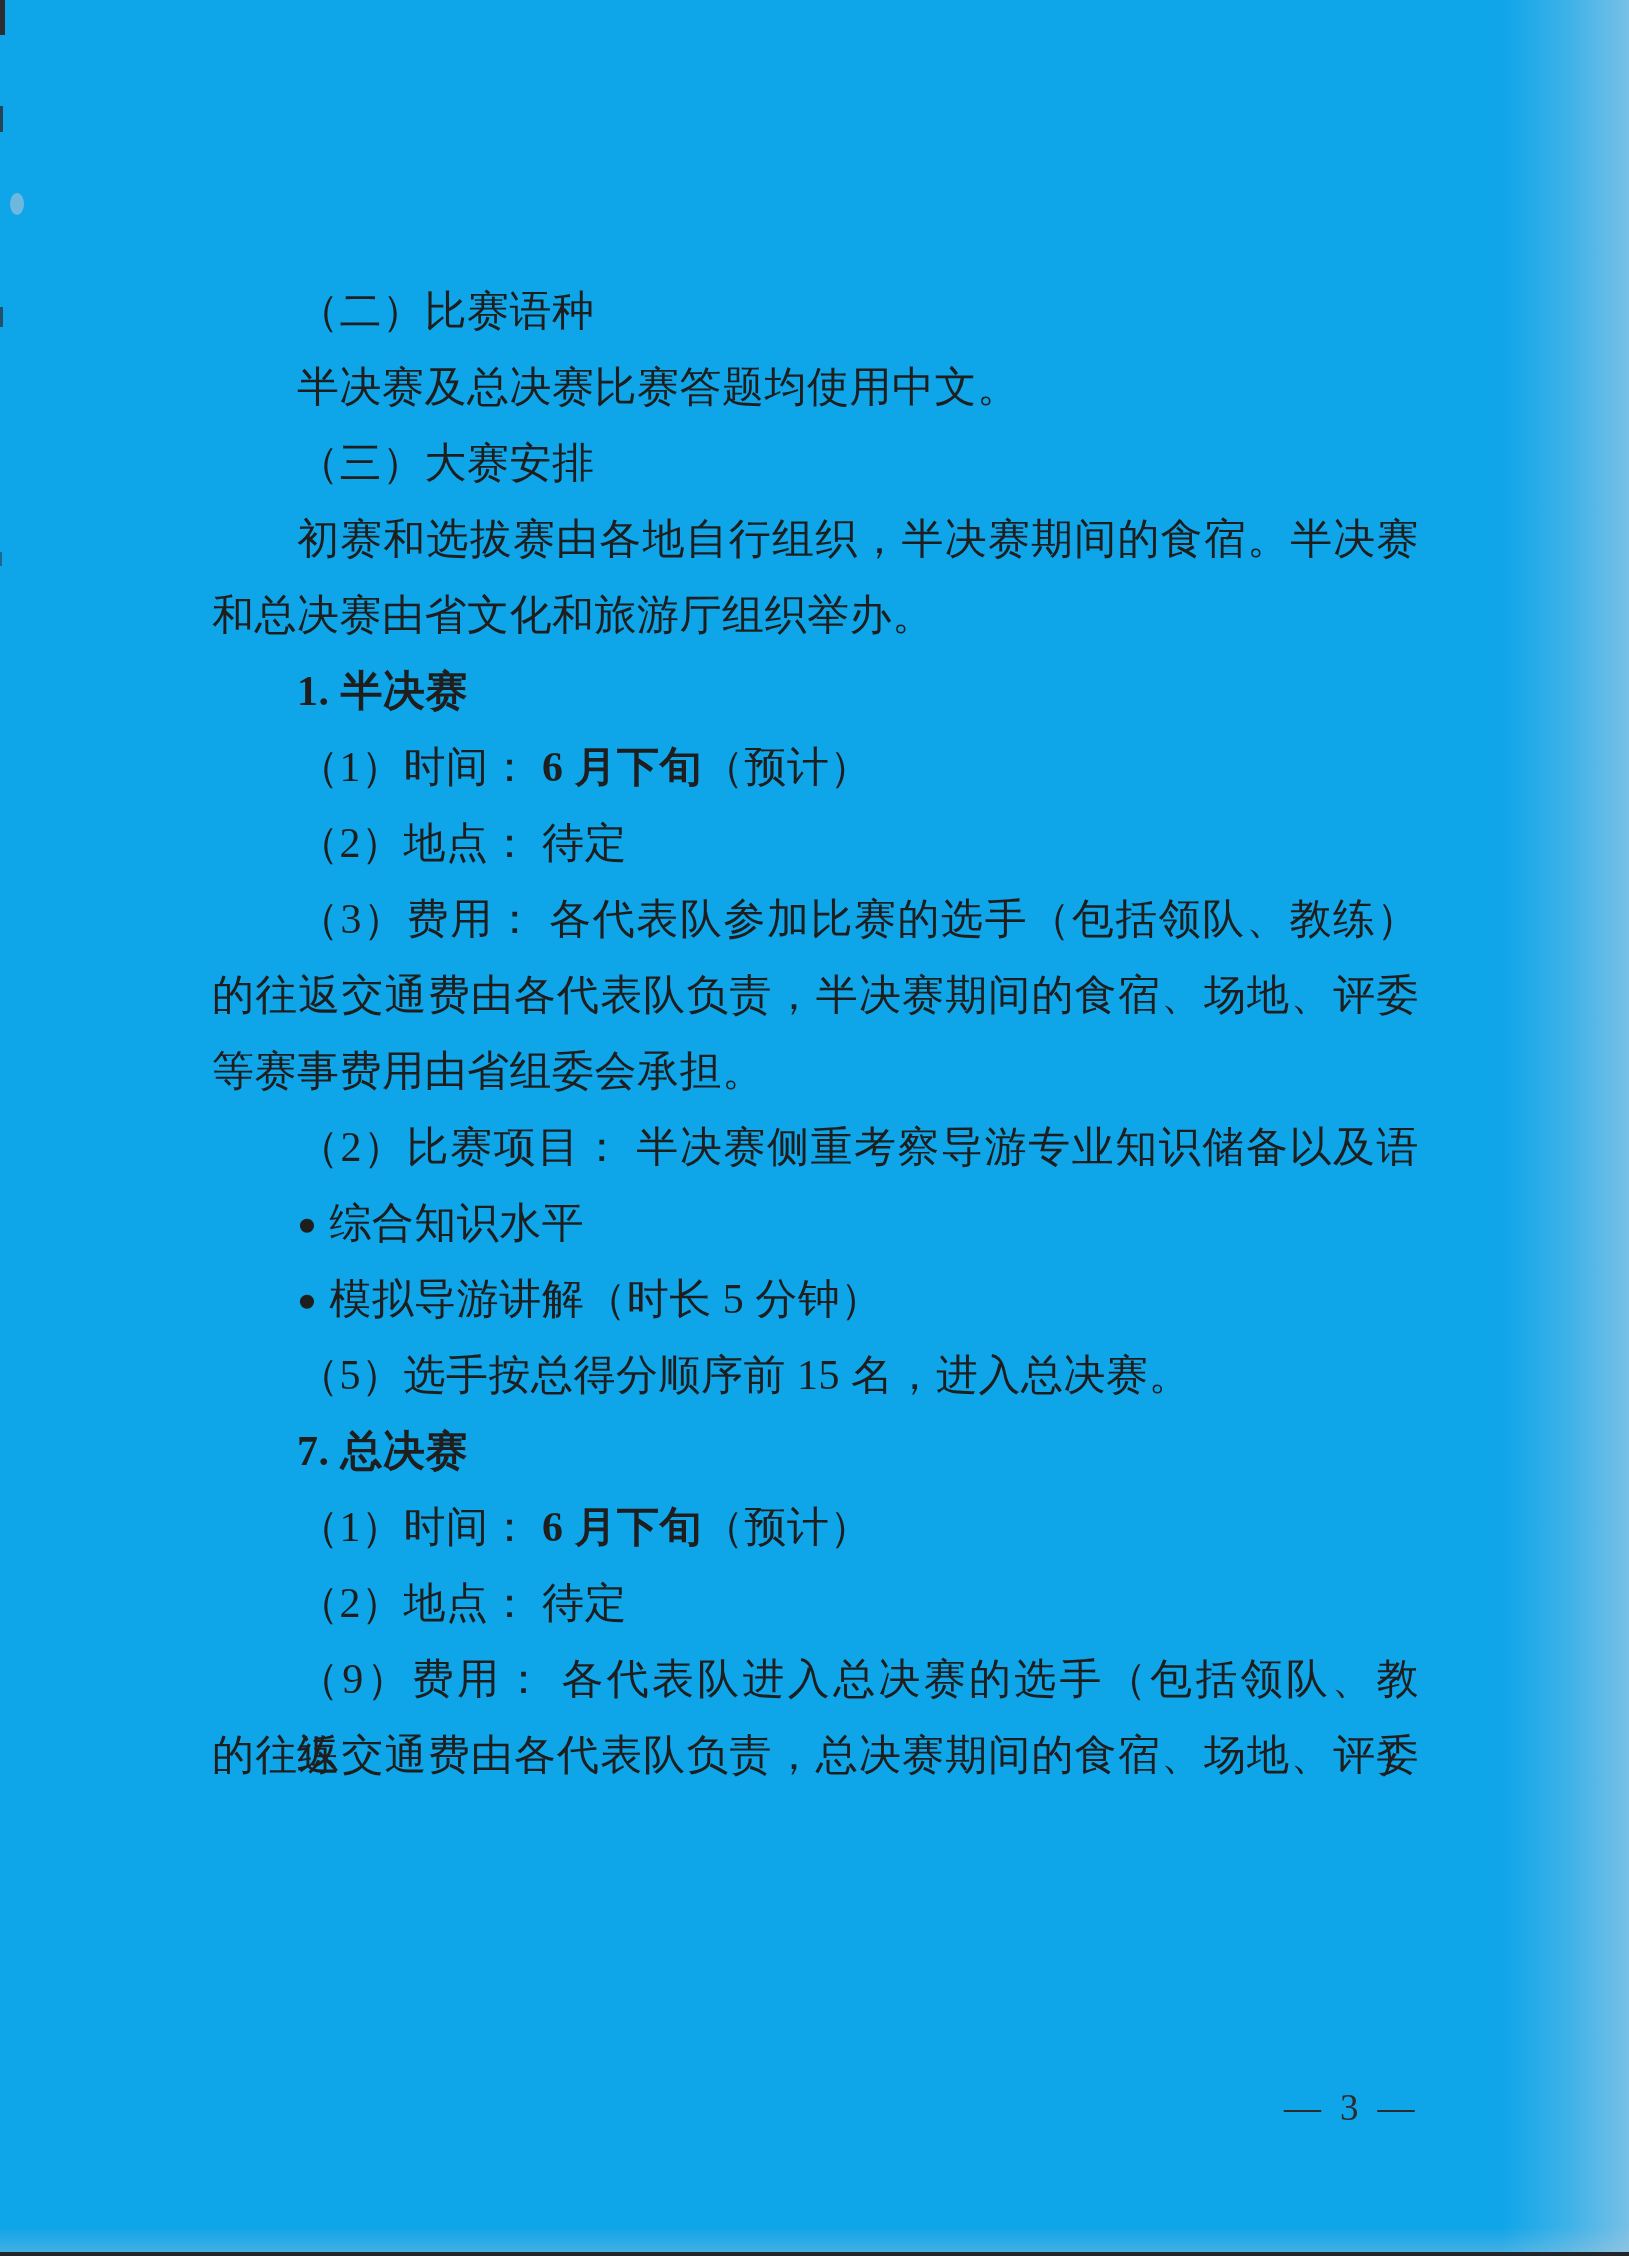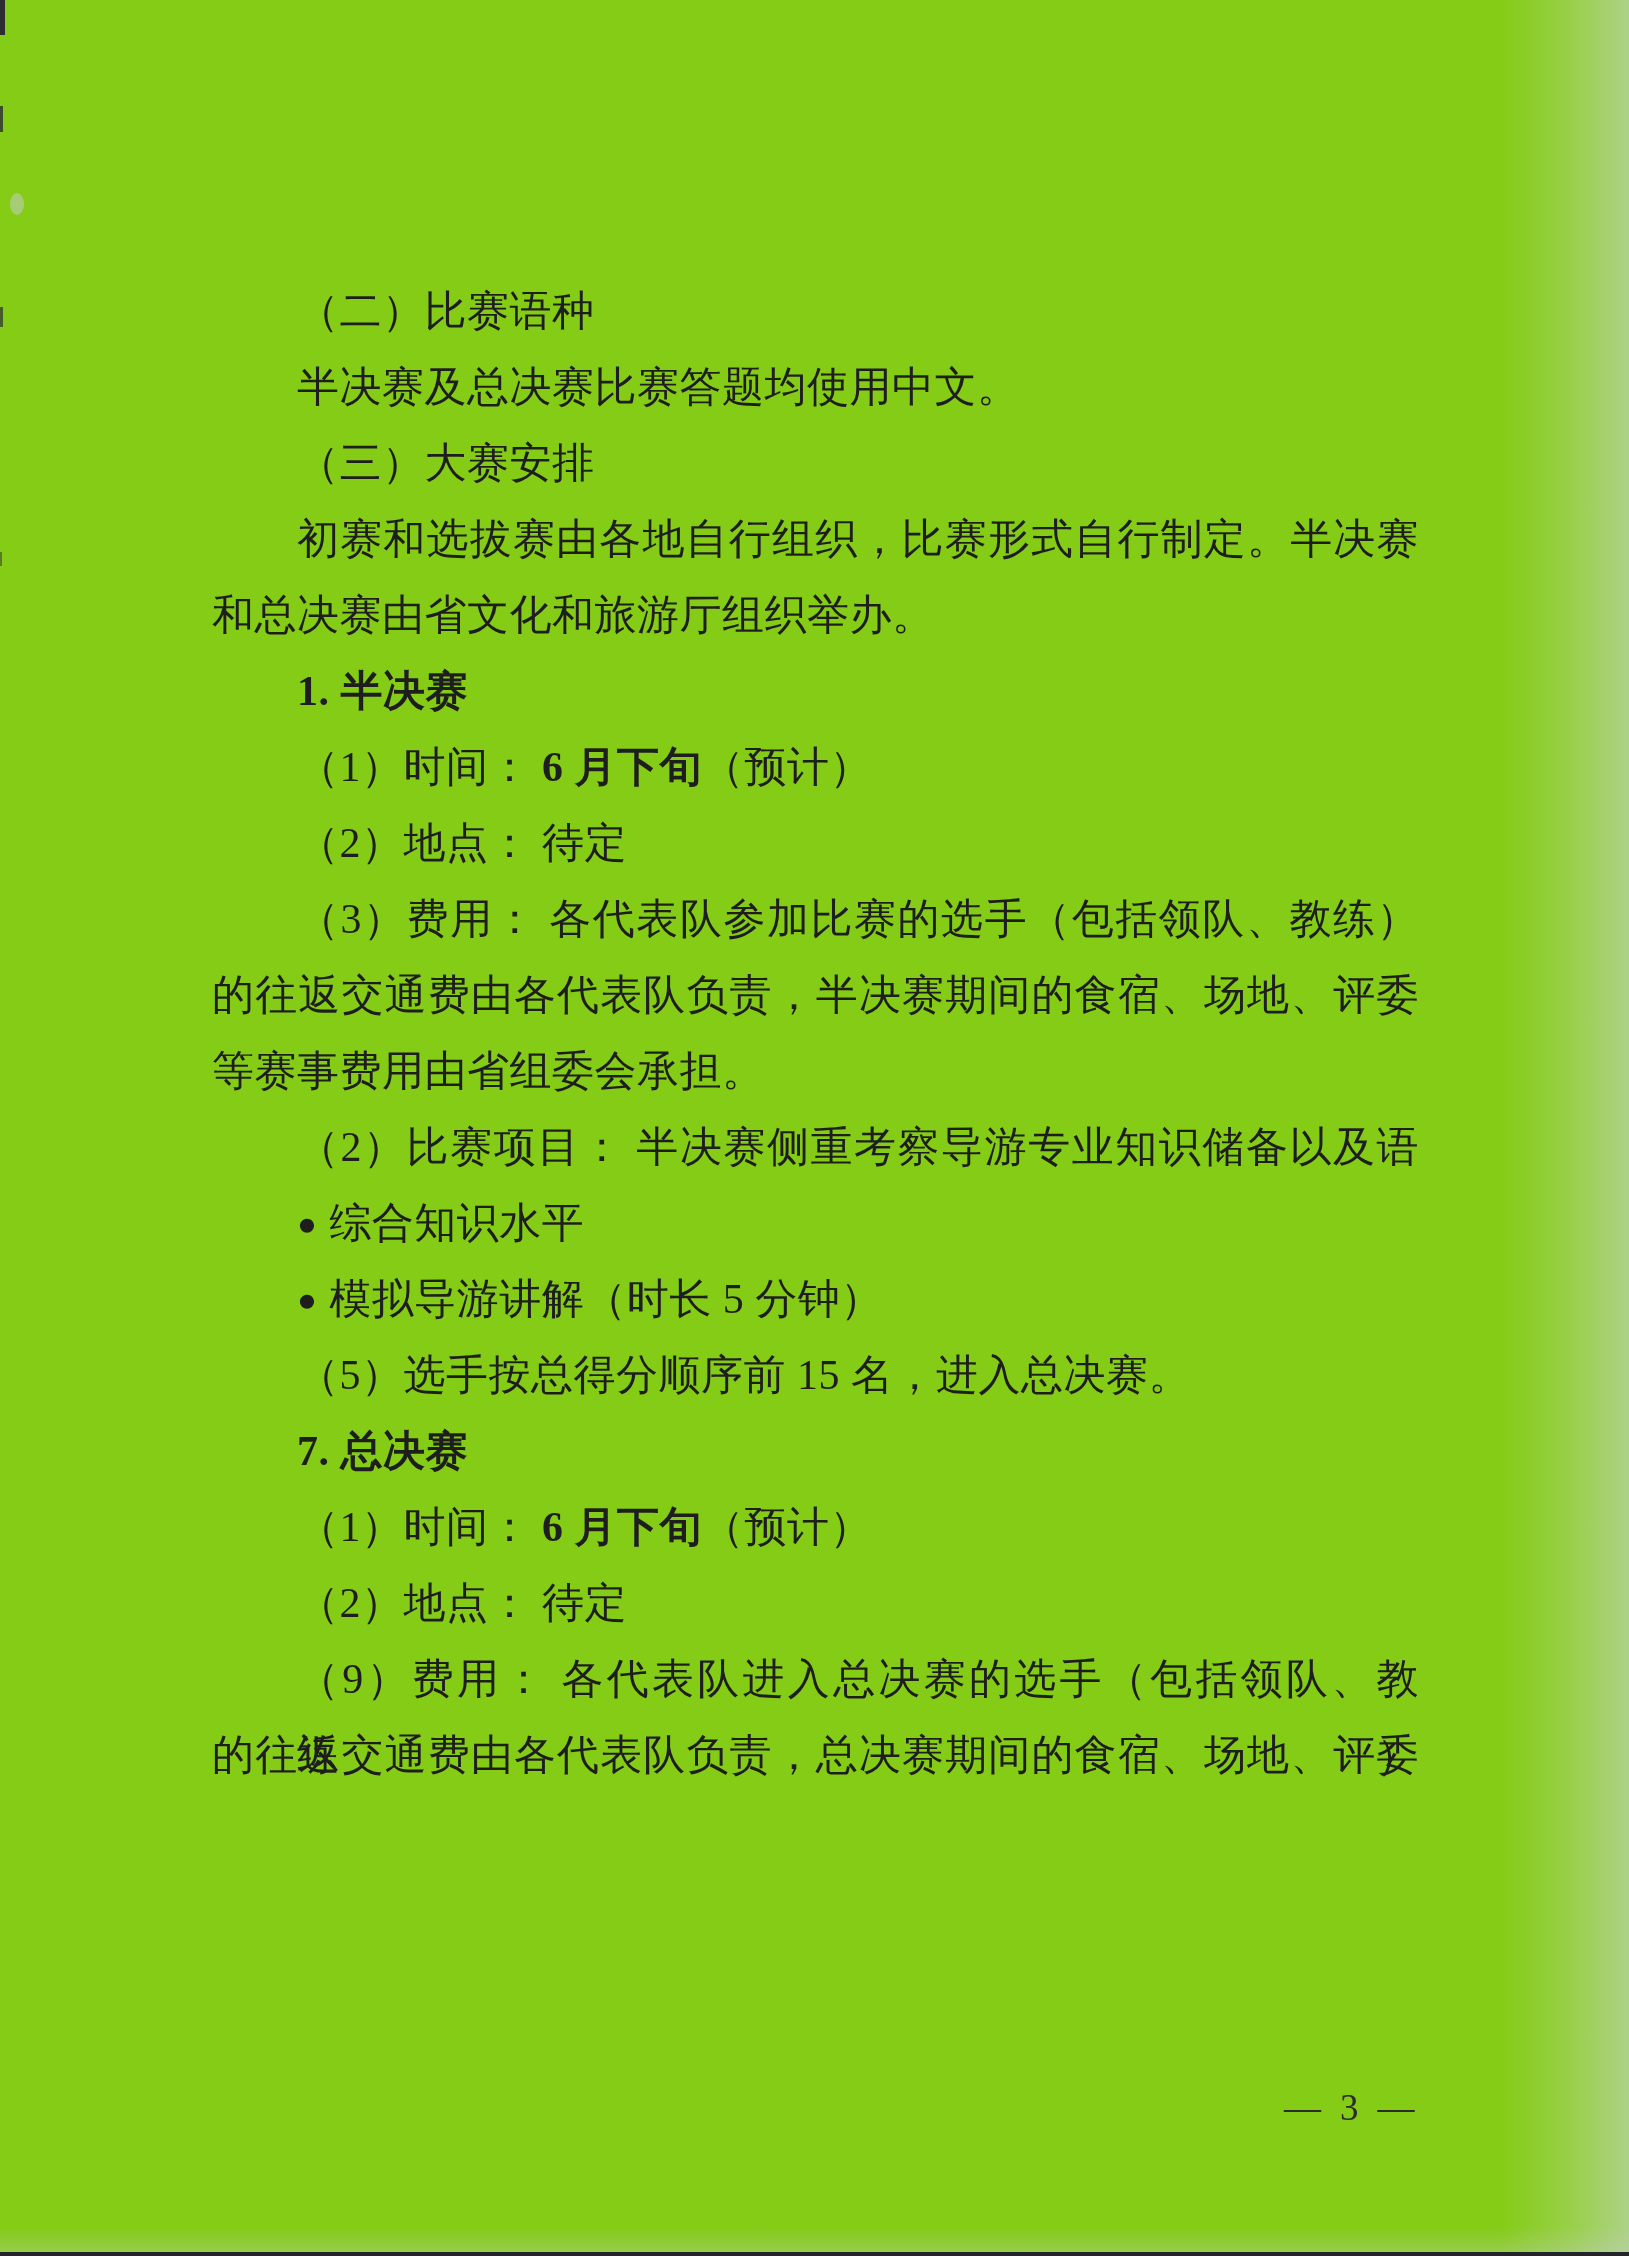--- a/index.html
+++ b/index.html
@@ -4,21 +4,21 @@
 <style>
   html, body {
     margin: 0;
     padding: 0;
     background: #ffffff;
   }
   .page {
     position: relative;
     width: 1629px;
     height: 2257px;
-    background: #84cc16;
+    background: #0ea5e9;
     overflow: hidden;
     font-family: "Liberation Serif", "DejaVu Serif", serif;
   }
   
   .scan-edge-right {
     position: absolute;
     top: 0; right: 0;
     width: 128px; height: 100%;
     background: linear-gradient(to right,
       rgba(214,219,230,0) 0%,
@@ -96,21 +96,21 @@
   }
 </style>
 </head>
 <body>
 
 <div class="page">
   <div class="doc-body" id="doc-body">
       <div class="line indent"><span class="seg">（二）比赛语种</span></div>
       <div class="line indent"><span class="seg">半决赛及总决赛比赛答题均使用中文。</span></div>
       <div class="line indent"><span class="seg">（三）大赛安排</span></div>
-      <div class="line indent fill"><span class="seg">初赛和选拔赛由各地自行组织，比赛形式自行制定。半决赛</span></div>
+      <div class="line indent fill"><span class="seg">初赛和选拔赛由各地自行组织，半决赛期间的食宿。半决赛</span></div>
       <div class="line"><span class="seg">和总决赛由省文化和旅游厅组织举办。</span></div>
       <div class="line indent"><span class="seg bold">1. 半决赛</span></div>
       <div class="line indent"><span class="seg">（1）时间： </span><span class="seg bold">6 月下旬</span><span class="seg">（预计）</span></div>
       <div class="line indent"><span class="seg">（2）地点： 待定</span></div>
       <div class="line indent fill"><span class="seg">（3）费用： 各代表队参加比赛的选手（包括领队、教练）</span></div>
       <div class="line fill"><span class="seg">的往返交通费由各代表队负责，半决赛期间的食宿、场地、评委</span></div>
       <div class="line"><span class="seg">等赛事费用由省组委会承担。</span></div>
       <div class="line indent fill"><span class="seg">（2）比赛项目： 半决赛侧重考察导游专业知识储备以及语</span></div>
       <div class="line indent"><span class="seg bullet-glyph">●</span><span class="seg">综合知识水平</span></div>
       <div class="line indent"><span class="seg bullet-glyph">●</span><span class="seg">模拟导游讲解（时长 5 分钟）</span></div>

